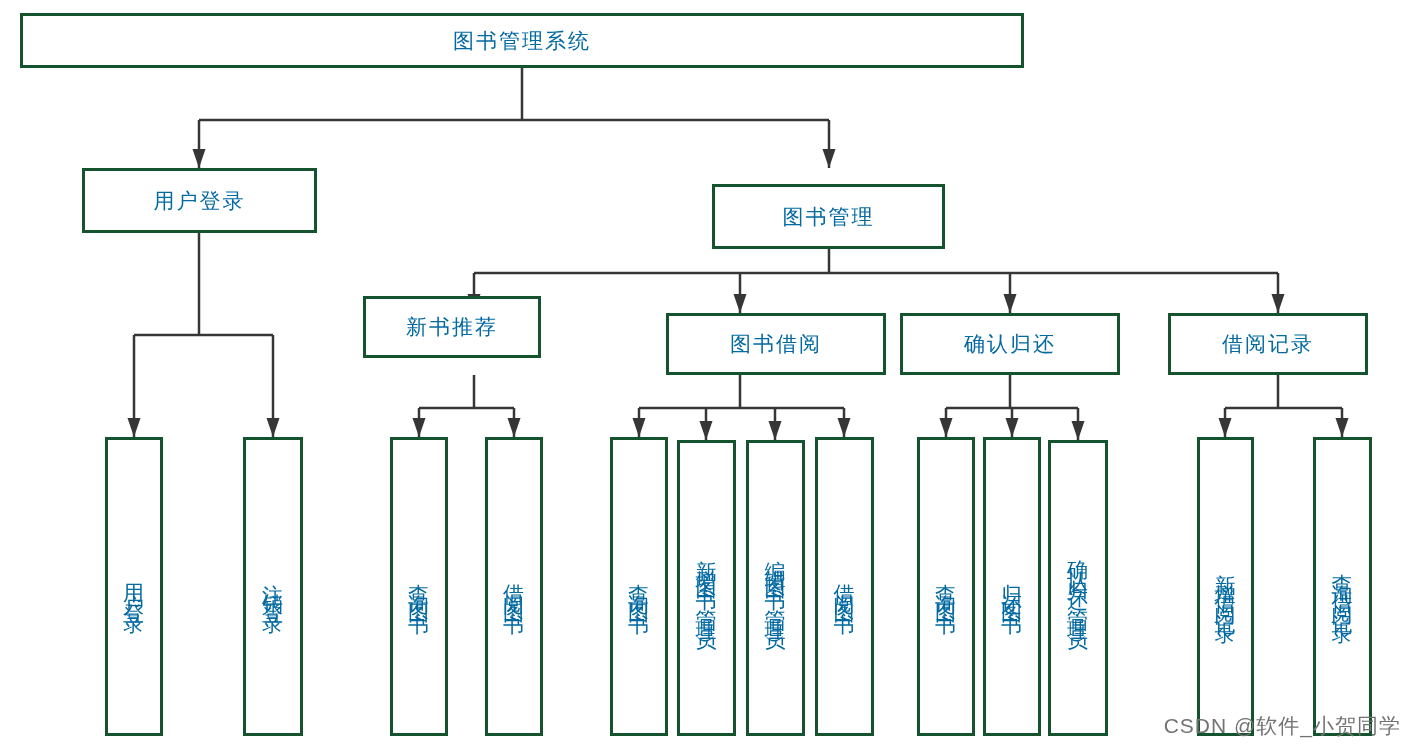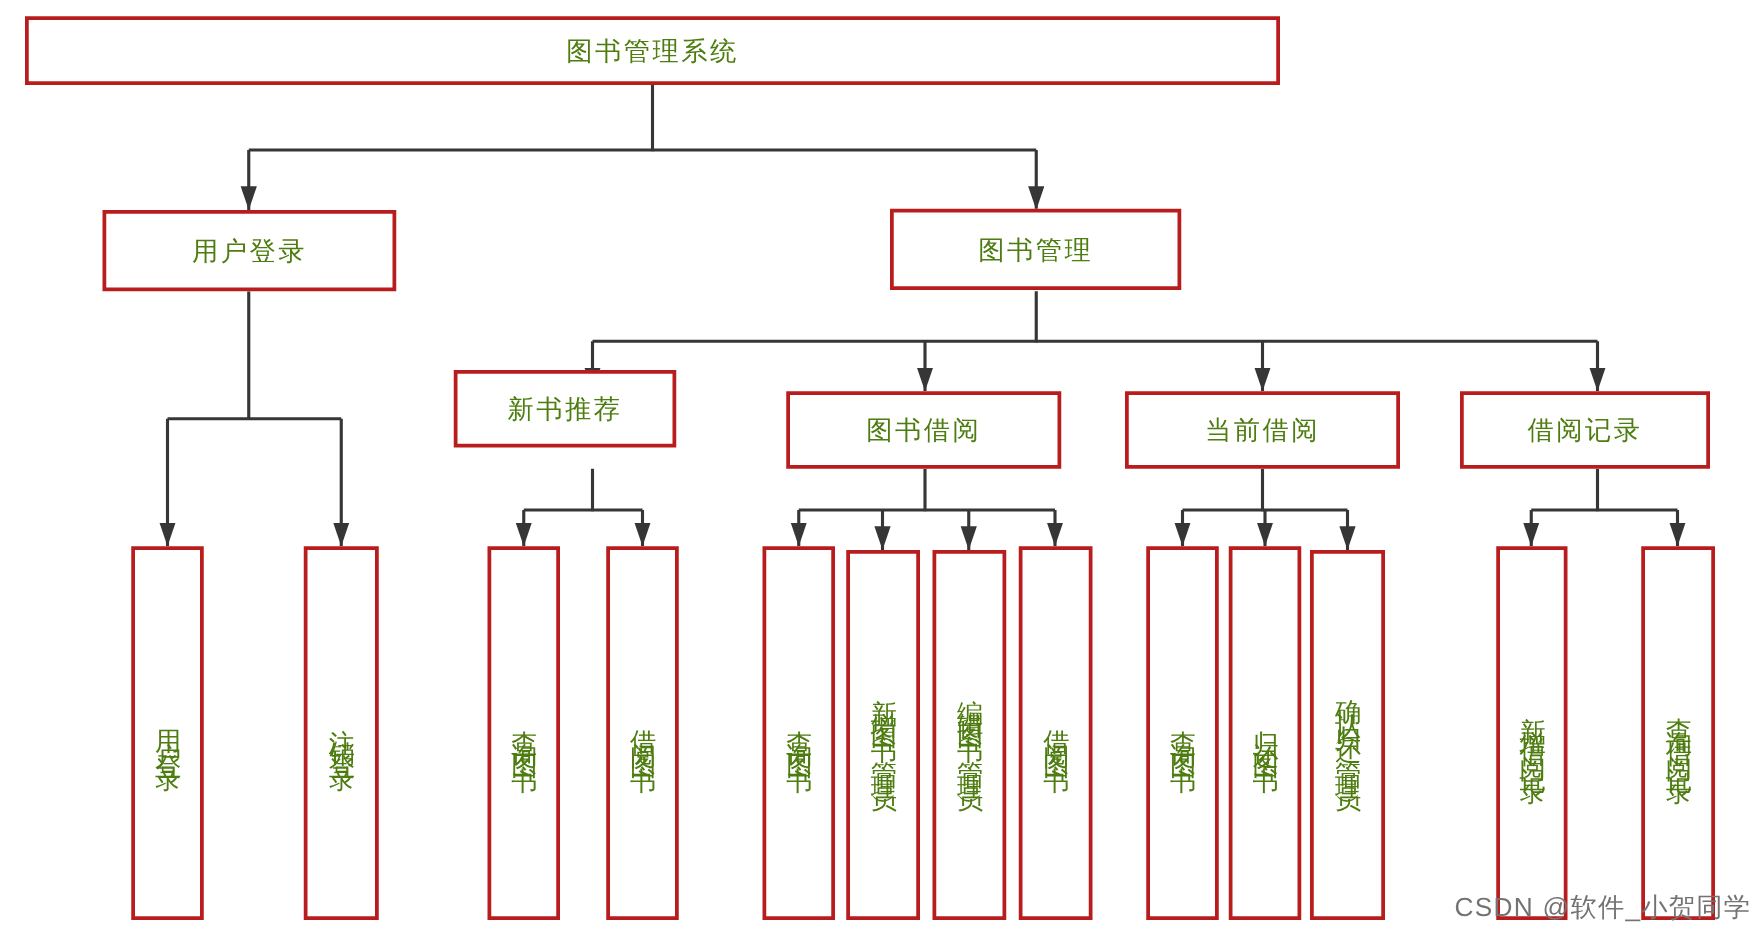--- a/index.html
+++ b/index.html
@@ -3,35 +3,35 @@
 <meta charset="utf-8">
 <style>
   html,body{margin:0;padding:0;background:#ffffff;}
   .stage{
     position:relative;width:1405px;height:747px;background:#ffffff;overflow:hidden;
     font-family:"Liberation Sans",sans-serif;
   }
   .wires{position:absolute;left:0;top:0;z-index:1;}
   .node{
     position:absolute;box-sizing:border-box;background:#ffffff;
-    border:3px solid #b91c1c;color:#4d7c0f;
+    border:3px solid #14532d;color:#0369a1;
     display:flex;align-items:center;justify-content:center;
     font-size:21px;letter-spacing:2px;z-index:2;white-space:nowrap;
   }
   .v{
     writing-mode:vertical-lr;text-orientation:mixed;
     letter-spacing:10px;font-size:21px;line-height:1.1;
   }
   .leaf{top:437px;height:299px;}
   
   .n-root{left:20px;top:13px;width:1004px;height:55px;}
   .n-login{left:82px;top:168px;width:235px;height:65px;}
-  .n-mgmt{left:712px;top:167px;width:233px;height:65px;}
+  .n-mgmt{left:712px;top:184px;width:233px;height:65px;}
   .n-rec{left:363px;top:296px;width:178px;height:62px;}
-  .n-bor{left:629px;top:313px;width:220px;height:62px;}
+  .n-bor{left:666px;top:313px;width:220px;height:62px;}
   .n-cur{left:900px;top:313px;width:220px;height:62px;}
   .n-log{left:1168px;top:313px;width:200px;height:62px;}
   .n-a1{left:105px;width:58px;}
   .n-a2{left:243px;width:60px;}
   .n-b1{left:390px;width:58px;}
   .n-b2{left:485px;width:58px;}
   .n-c1{left:610px;width:58px;}
   .n-c2{left:677px;width:59px;top:440px;height:296px;}
   .n-c3{left:746px;width:59px;top:440px;height:296px;}
   .n-c4{left:815px;width:59px;}
@@ -101,21 +101,21 @@
     </g>
   </svg>
 
   <div class="node n-root">图书管理系统</div>
 
   <div class="node n-login">用户登录</div>
   <div class="node n-mgmt">图书管理</div>
 
   <div class="node n-rec">新书推荐</div>
   <div class="node n-bor">图书借阅</div>
-  <div class="node n-cur">当前借阅</div>
+  <div class="node n-cur">确认归还</div>
   <div class="node n-log">借阅记录</div>
 
   <div class="node v leaf n-a1">用户登录</div>
   <div class="node v leaf n-a2">注销登录</div>
 
   <div class="node v leaf n-b1">查询图书</div>
   <div class="node v leaf n-b2">借阅图书</div>
 
   <div class="node v leaf n-c1">查询图书</div>
   <div class="node v n-c2">新增图书（管理员）</div>

